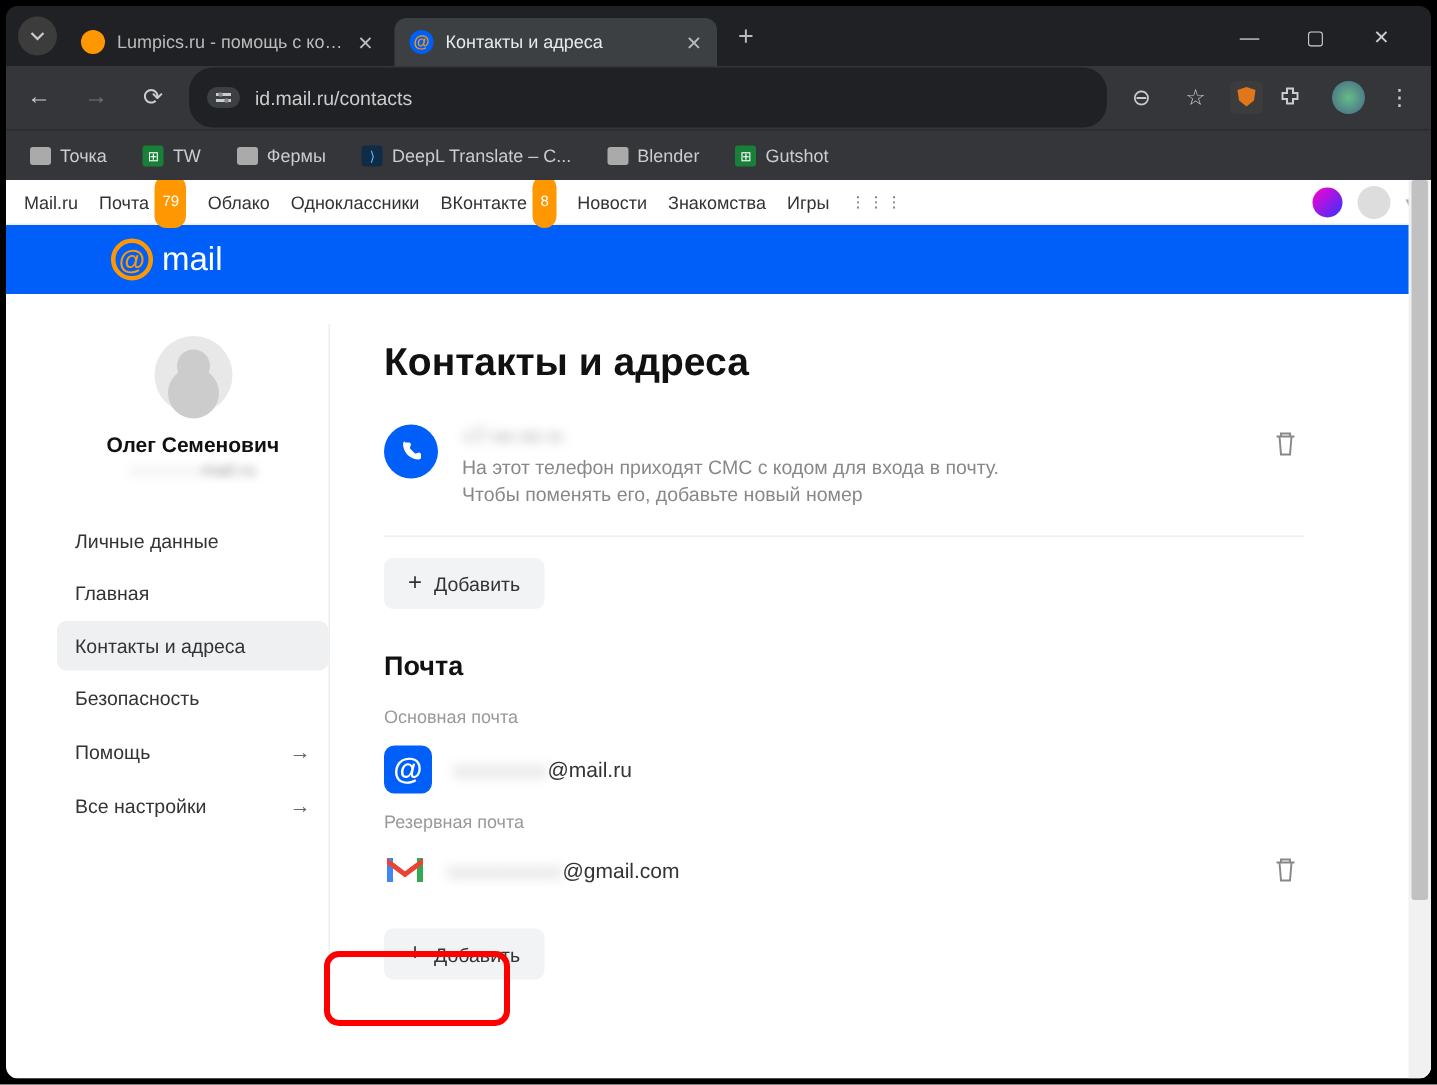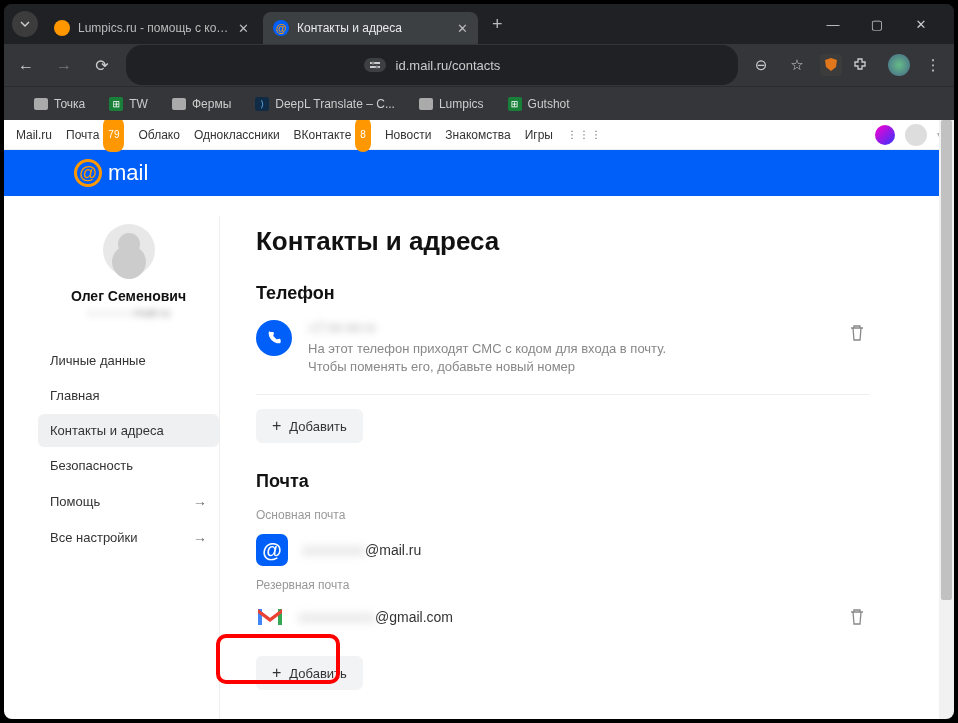--- a/index.html
+++ b/index.html
@@ -14,27 +14,27 @@
 .tab .favicon { width: 16px; height: 16px; border-radius: 50%; flex: none; }
 .tab .title { white-space: nowrap; overflow: hidden; text-overflow: ellipsis; flex: 1; }
 .tab .close { color: #bbb; font-size: 13px; flex: none; cursor:pointer; }
 .newtab { color: #bbb; font-size: 18px; padding: 0 10px; cursor:pointer; }
 .win-controls { margin-left: auto; display: flex; gap: 18px; padding: 0 14px; color: #ccc; }
 .win-controls span { width: 26px; text-align:center; cursor:pointer; font-size: 13px; }
 
 
 .toolbar { height: 42px; background: #35363a; display: flex; align-items: center; padding: 0 8px; gap: 10px; }
 .nav-btn { color: #ccc; width: 28px; text-align:center; font-size: 16px; cursor:pointer; }
-.address-bar { flex:1; height:40px; background:#202124; border-radius:16px; display:flex; align-items:center; padding:0 12px; color:#ccc; font-size:13px; gap:10px;justify-content:center; }
+.address-bar { flex:1; height:40px; background:#202124; border-radius:16px; display:flex; align-items:center; padding:0 12px; color:#ccc; font-size:13px; gap:10px; }
 .address-bar .site-ctrl { background:#3c4043; border-radius:10px; padding:2px 6px; font-size:11px; display:flex; align-items:center; gap:4px; }
 .tool-icon { color:#ccc; width:26px; text-align:center; cursor:pointer; font-size:15px; }
 .ext-icon { width:22px; height:22px; border-radius:4px; display:inline-flex; align-items:center; justify-content:center; }
 
 
-.bookmarks-bar { height: 34px; background:#35363a; border-top:1px solid #2b2b2b; display:flex; align-items:center; gap:12px; padding:0 24px; color:#ccc; font-size:12px; }
+.bookmarks-bar { height: 34px; background:#35363a; border-top:1px solid #2b2b2b; display:flex; align-items:center; gap:12px; padding:0 10px; color:#ccc; font-size:12px; }
 .bm-item { display:flex; align-items:center; gap:6px; cursor:pointer; padding:4px 6px; border-radius:4px; }
 .bm-folder-icon { width:14px; height:12px; background:#aaa; border-radius:2px; position:relative; }
 .bm-sheet-icon { width:14px; height:14px; background:#188038; border-radius:2px; display:flex; align-items:center; justify-content:center; color:#fff; font-size:9px; }
 
 
 .content { flex:1; background:#fff; overflow:auto; position:relative; }
 .scrollbar { position:absolute; right:0; top:0; bottom:0; width:15px; background:#f1f1f1; }
 .scrollbar-thumb { position:absolute; left:2px; right:2px; top:0; height:480px; background:#c1c1c1; border-radius:2px; }
 
 
@@ -158,21 +158,21 @@
     <div class="bm-item">
         <span class="bm-folder-icon"></span>
         <span>Фермы</span>
       </div>
     <div class="bm-item">
         <span style="width:14px;height:14px;background:#0f2b46;border-radius:2px;display:flex;align-items:center;justify-content:center;color:#5ebbff;font-size:9px">⟩</span>
         <span>DeepL Translate – C...</span>
       </div>
     <div class="bm-item">
         <span class="bm-folder-icon"></span>
-        <span>Lumpics</span>
+        <span>Blender</span>
       </div>
     <div class="bm-item">
         <span class="bm-sheet-icon">⊞</span>
         <span>Gutshot</span>
       </div>
   </div>
 
   <div class="content">
     <div class="scrollbar">
         <div class="scrollbar-thumb"></div>
@@ -233,21 +233,20 @@
             <div class="side-item">
               <span>Все настройки</span>
               <span class="arrow">→</span>
             </div>
           </div>
       </div>
 
       <div class="panel" style="position:relative">
         <h1 class="page-title">Контакты и адреса</h1>
 
-        <h2 class="section-title">Телефон</h2>
         <div class="phone-row">
           <div class="phone-icon-c">
             <svg width="16" height="16" viewBox="0 0 24 24">
                 <path d="M6 2c-1 0-2 1-2 2 0 9 7 16 16 16 1 0 2-1 2-2v-3c0-1-1-2-2-2l-3 1c-1 0-1 0-2-1l-3-3c-1-1-1-1-1-2l1-3c0-1-1-2-2-2H6z" fill="#fff"></path>
               </svg>
           </div>
           <div class="phone-body">
             <div class="phone-number">+7 ••• ••• ••</div>
             <div class="phone-desc">На этот телефон приходят СМС с кодом для входа в почту. Чтобы поменять его, добавьте новый номер</div>
           </div>

